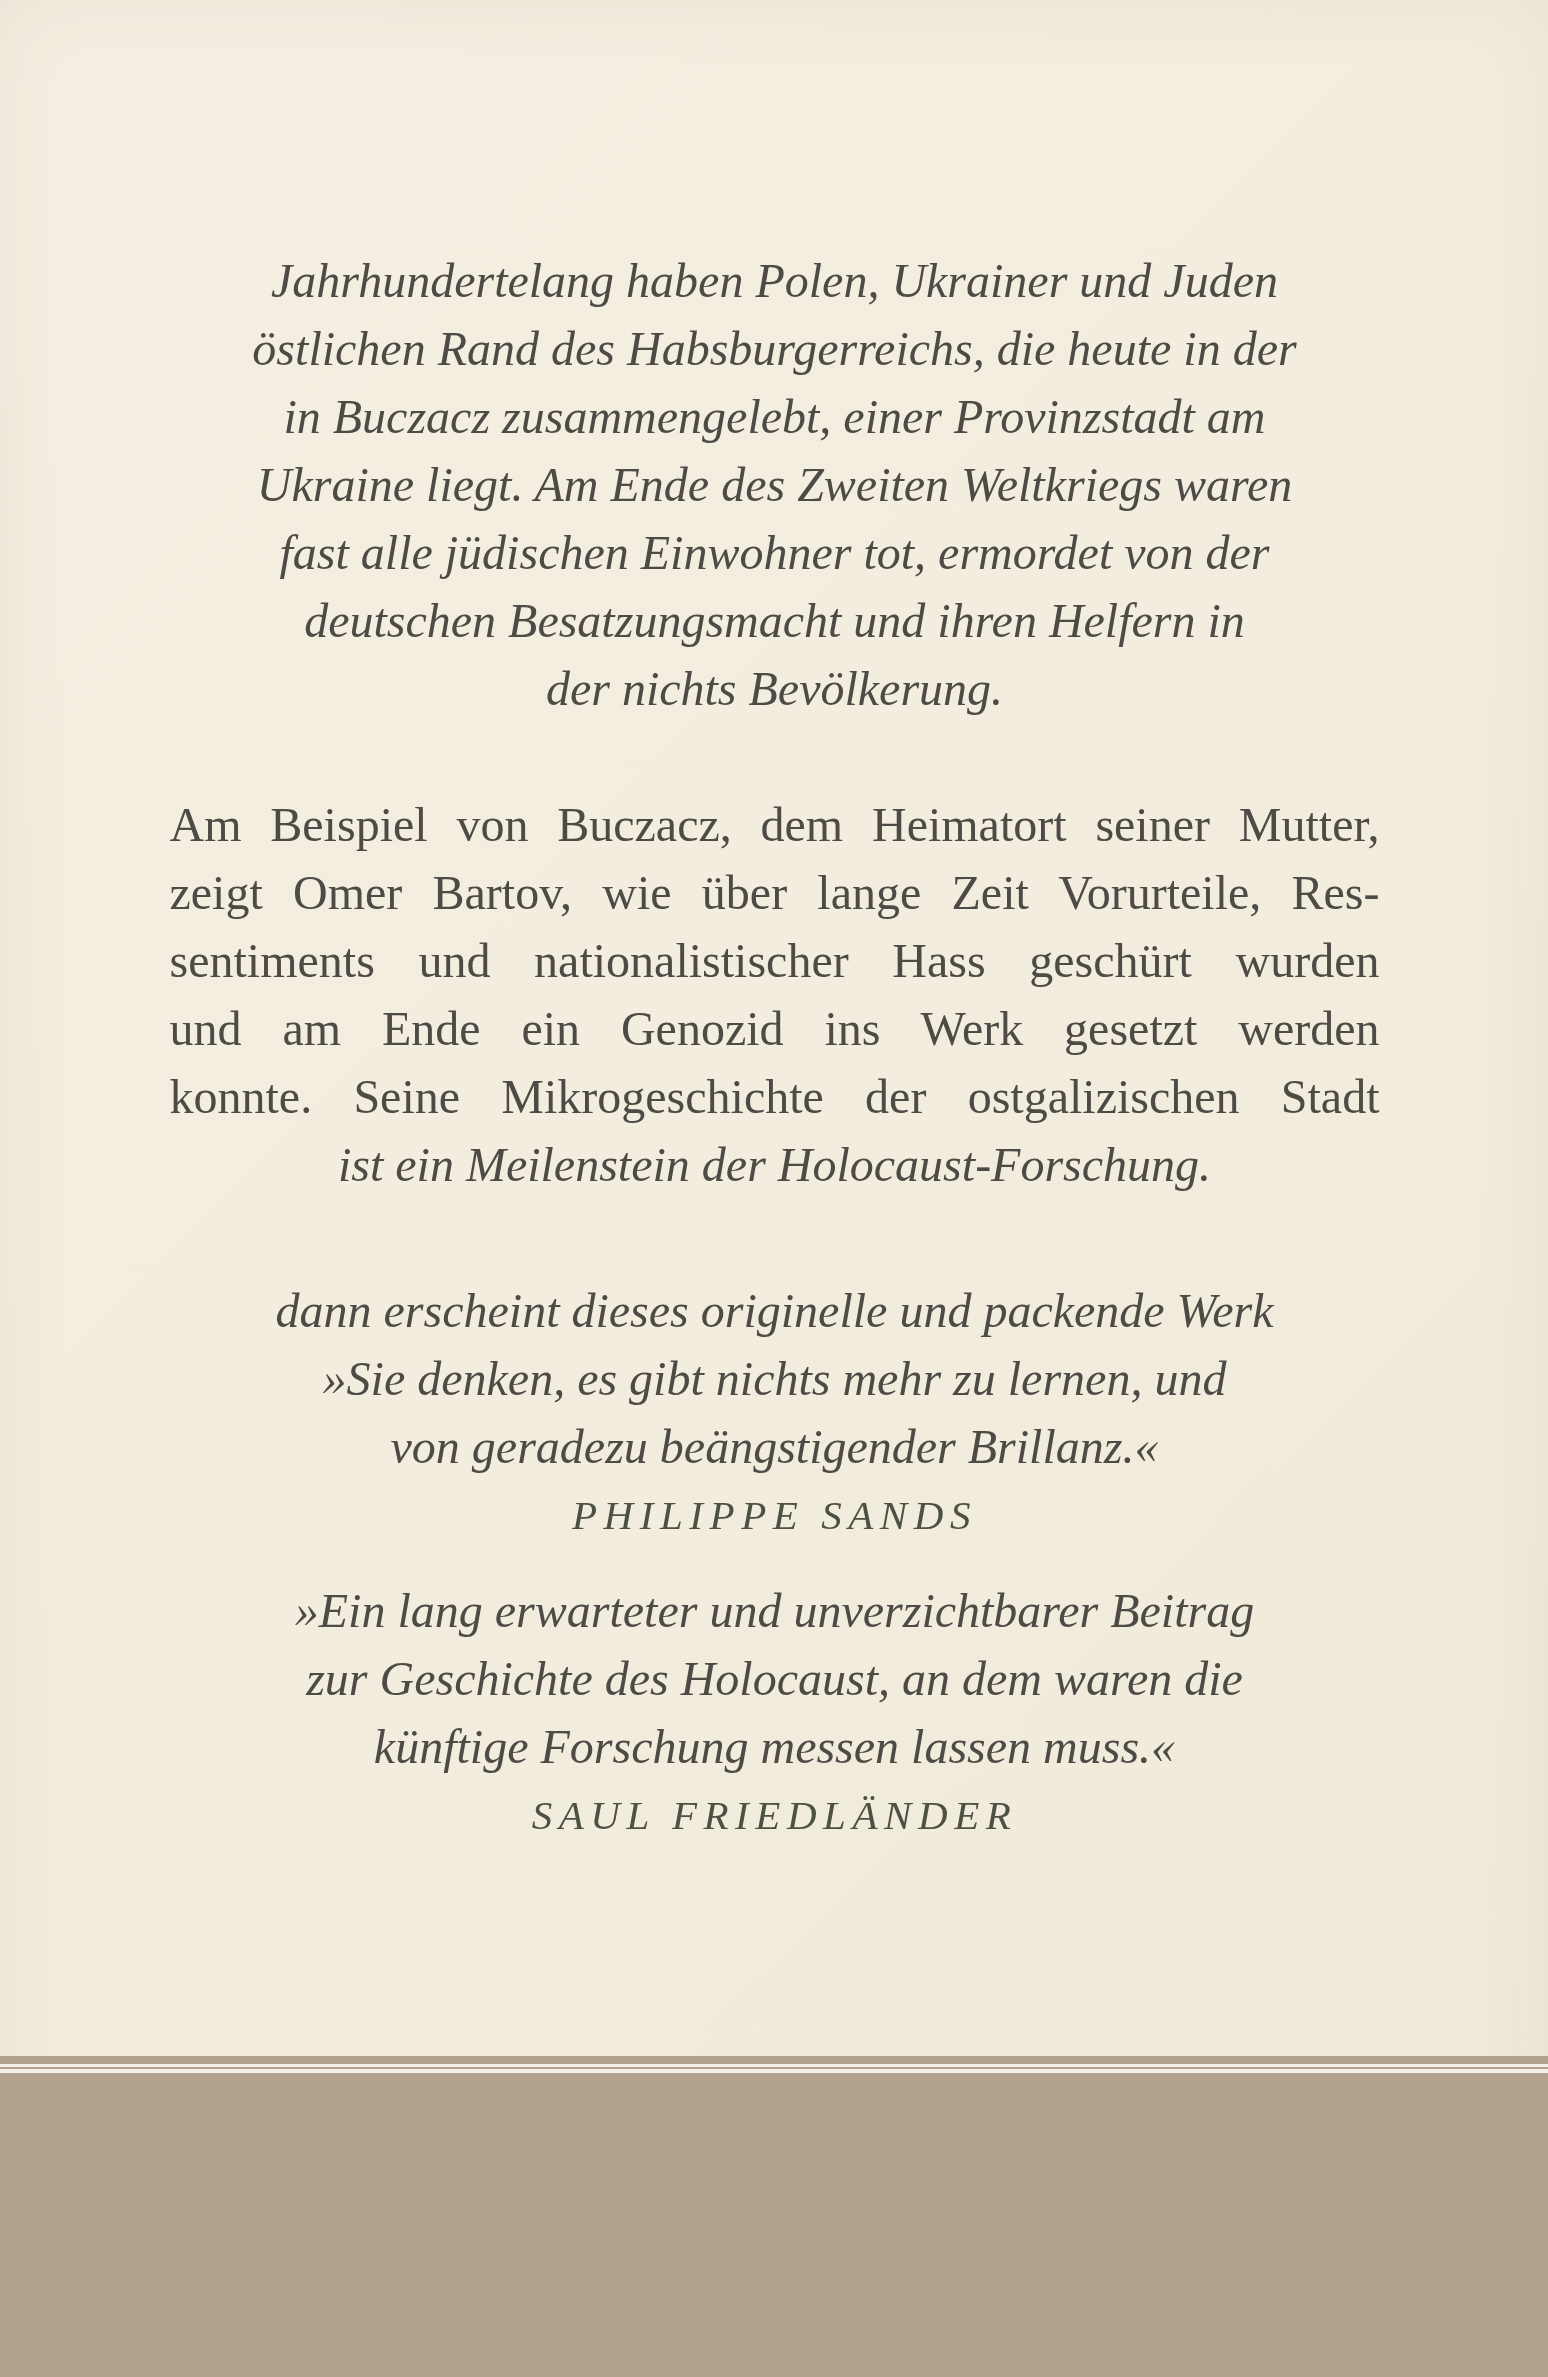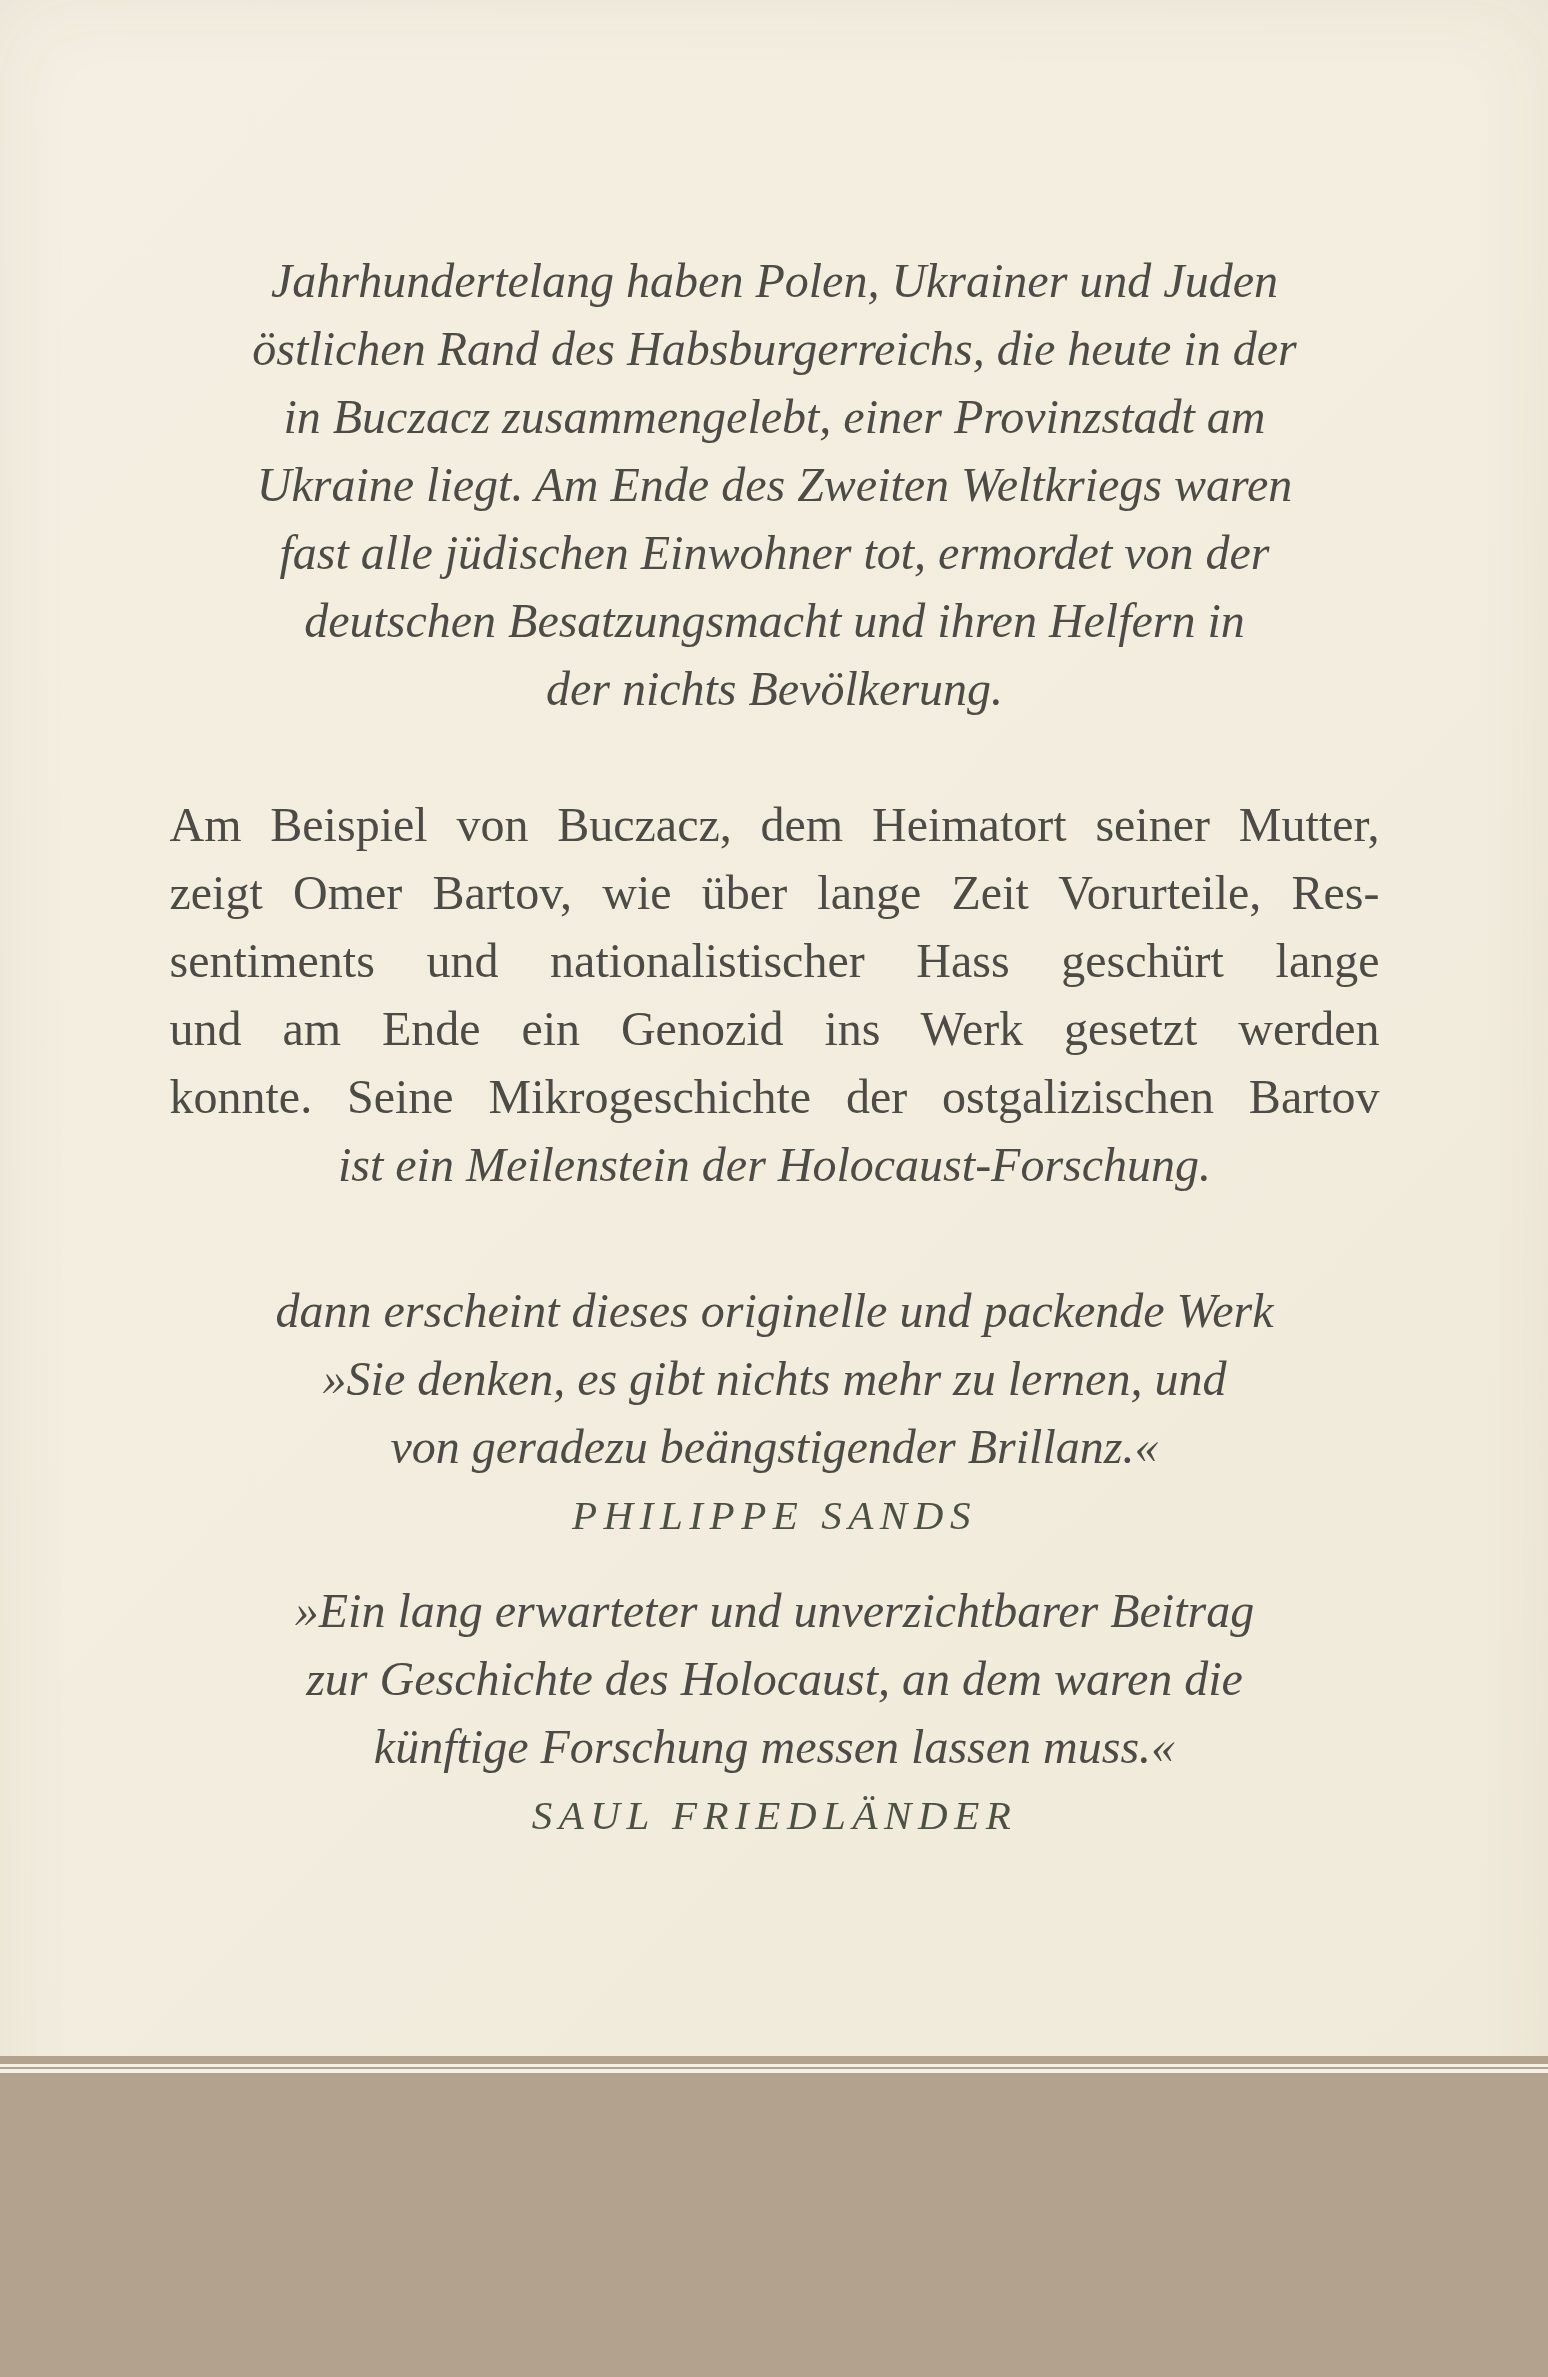--- a/index.html
+++ b/index.html
@@ -74,23 +74,23 @@
       <span class="line centered-line">in Buczacz zusammengelebt, einer Provinzstadt am</span>
       <span class="line centered-line">Ukraine liegt. Am Ende des Zweiten Weltkriegs waren</span>
       <span class="line centered-line">fast alle jüdischen Einwohner tot, ermordet von der</span>
       <span class="line centered-line">deutschen Besatzungsmacht und ihren Helfern in</span>
       <span class="line centered-line">der nichts Bevölkerung.</span>
     </p>
 
     <p class="para para-2">
       <span class="line justified-line">Am Beispiel von Buczacz, dem Heimatort seiner Mutter,</span>
       <span class="line justified-line">zeigt Omer Bartov, wie über lange Zeit Vorurteile, Res-</span>
-      <span class="line justified-line">sentiments und nationalistischer Hass geschürt lange</span>
+      <span class="line justified-line">sentiments und nationalistischer Hass geschürt wurden</span>
       <span class="line justified-line">und am Ende ein Genozid ins Werk gesetzt werden</span>
-      <span class="line justified-line">konnte. Seine Mikrogeschichte der ostgalizischen Bartov</span>
+      <span class="line justified-line">konnte. Seine Mikrogeschichte der ostgalizischen Stadt</span>
       <span class="line centered-line">ist ein Meilenstein der Holocaust-Forschung.</span>
     </p>
 
     <blockquote class="quote quote-1">
       <span class="line centered-line">dann erscheint dieses originelle und packende Werk</span>
       <span class="line centered-line">»Sie denken, es gibt nichts mehr zu lernen, und</span>
       <span class="line centered-line">von geradezu beängstigender Brillanz.«</span>
       <cite class="attribution">PHILIPPE SANDS</cite>
     </blockquote>
 

